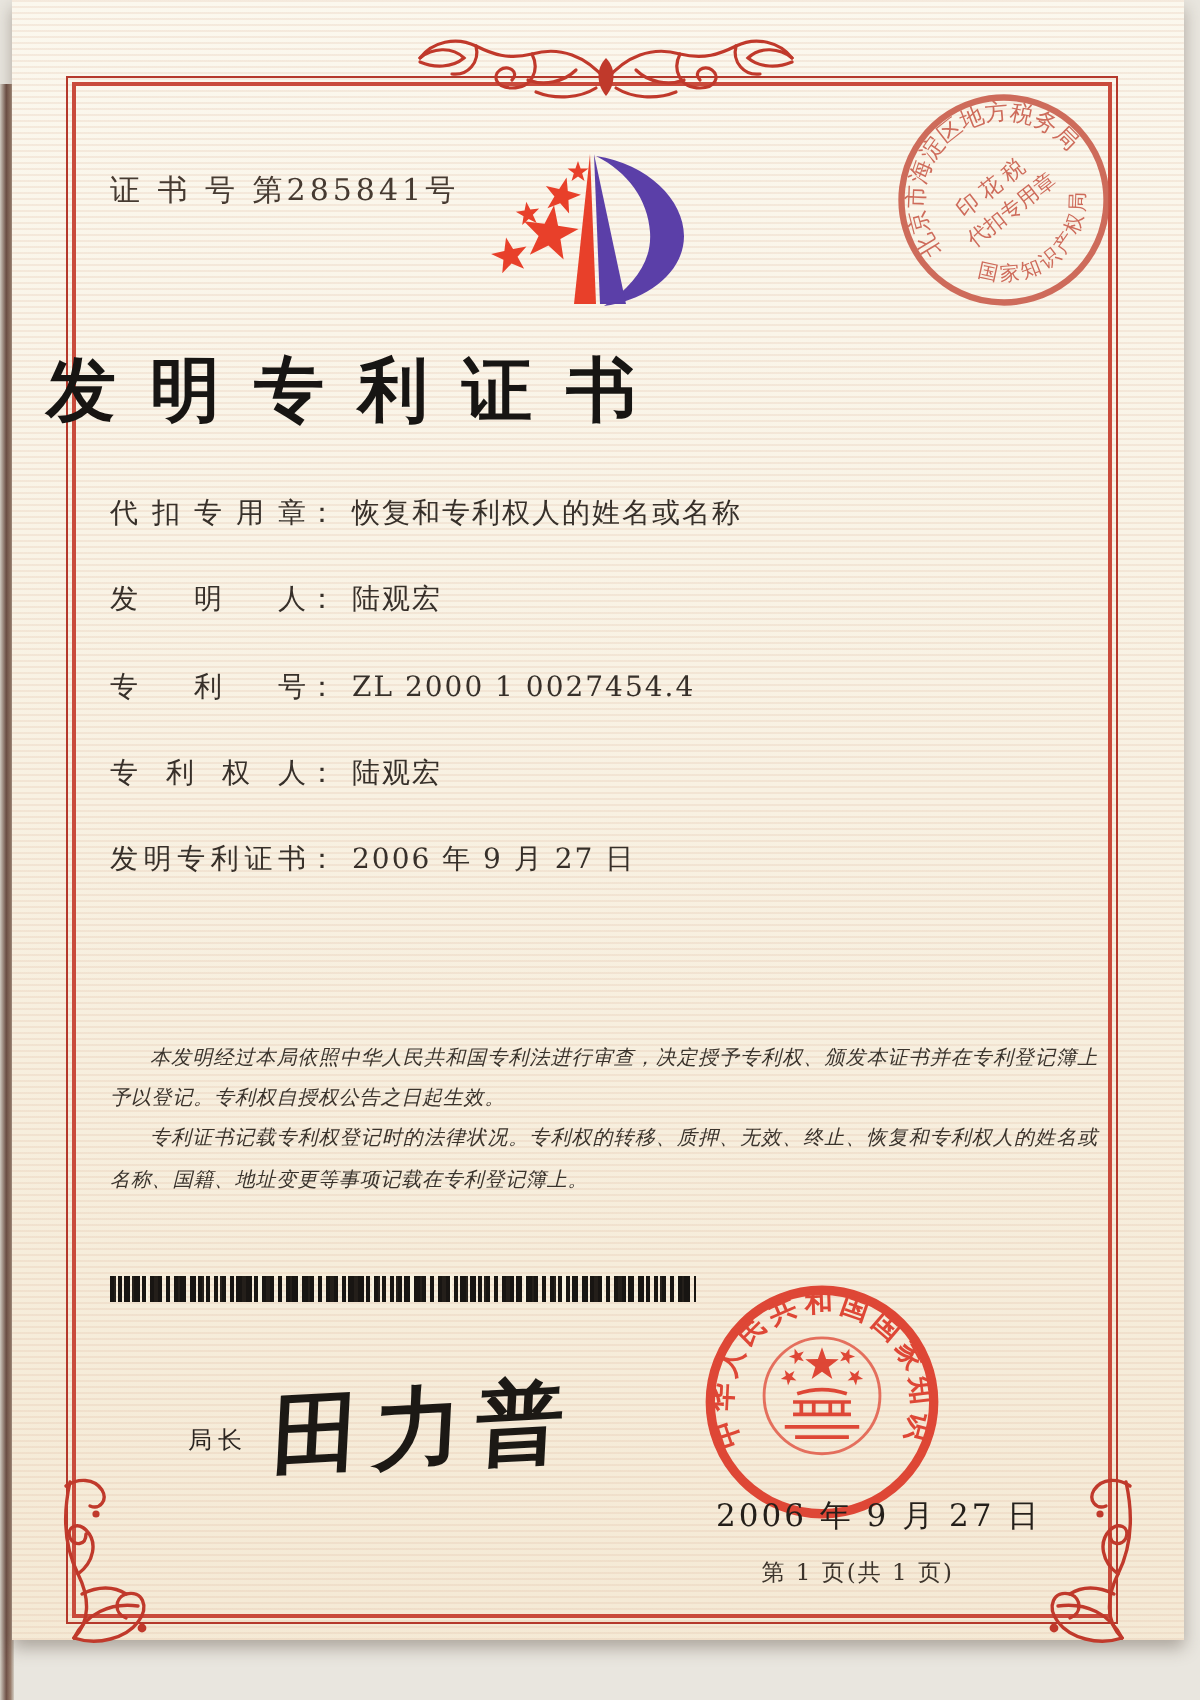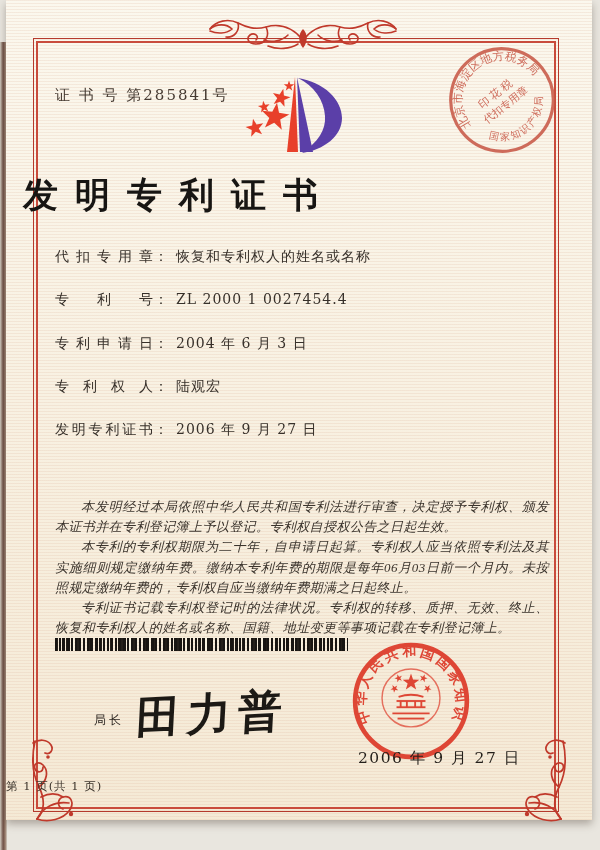--- a/index.html
+++ b/index.html
@@ -50,23 +50,23 @@
   .fields{position:absolute;left:49px;top:248px;width:500px;}
   .field-row{height:43.3px;font-size:14px;color:#37302a;white-space:nowrap;}
   .flabel{
     display:inline-block;width:98px;text-align:justify;text-align-last:justify;
     vertical-align:top;letter-spacing:0;
   }
   .fcolon{display:inline-block;margin-left:1px;}
   .fvalue{margin-left:8px;letter-spacing:1px;}
 
   .body-text{
-    position:absolute;left:49px;top:497px;width:494px;
-    font-size:13px;line-height:20.2px;color:#3a332c;
-    font-style:italic;text-align:justify;letter-spacing:0.4px;font-family:Liberation Serif, serif;
+    position:absolute;left:49px;top:520px;width:494px;
+    font-size:10px;line-height:20.2px;color:#3a332c;
+    font-style:italic;text-align:justify;letter-spacing:0.4px;
   }
   .body-text p{margin:0;text-indent:2em;}
 
   .barcode{
     position:absolute;left:49px;top:638px;width:293px;height:13px;
     background-image:
       repeating-linear-gradient(90deg,#181512 0 2px,transparent 2px 4px),
       repeating-linear-gradient(90deg,#181512 0 1px,transparent 1px 7px),
       repeating-linear-gradient(90deg,#241f1a 0 3px,transparent 3px 11px),
       repeating-linear-gradient(90deg,transparent 0 17px,#f8f2e0 17px 19px);
@@ -77,21 +77,21 @@
     position:absolute;left:130px;top:684px;width:190px;
     font-size:44px;font-weight:bold;color:#1c1915;
     transform:rotate(-3deg) skewX(-6deg);letter-spacing:7px;
     font-family:"DejaVu Serif",serif;
   }
   .seal{position:absolute;left:345px;top:641px;width:120px;height:120px;}
   .seal-date{
     position:absolute;left:352px;top:748px;font-size:15.5px;letter-spacing:1.5px;color:#241f1a;
   }
   .footer{
-    position:absolute;left:0;top:779px;width:471px;text-align:left;
+    position:absolute;left:0;top:779px;width:471px;text-align:right;
     font-size:11.5px;letter-spacing:1px;color:#3c332b;
   }
   svg text{font-family:"DejaVu Serif","Liberation Serif",serif;}
 </style>
 </head>
 <body>
 
 <svg width="0" height="0" style="position:absolute">
   <defs>
     <path id="st" d="M0,-10 L2.35,-3.24 L9.51,-3.09 L3.8,1.24 L5.88,8.09 L0,4 L-5.88,8.09 L-3.8,1.24 L-9.51,-3.09 L-2.35,-3.24 Z"></path>
@@ -177,36 +177,35 @@
     </g>
   </svg>
 
   <div class="title">发明专利证书</div>
 
   <div class="fields">
     <div class="field-row">
       <span class="flabel">代扣专用章</span><span class="fcolon">：</span><span class="fvalue">恢复和专利权人的姓名或名称</span>
     </div>
     <div class="field-row">
+      <span class="flabel">发明人</span><span class="fcolon">：</span><span class="fvalue">陆观宏</span>
+    </div>
+    <div class="field-row">
       <span class="flabel">专利号</span><span class="fcolon">：</span><span class="fvalue">ZL 2000 1 0027454.4</span>
-    </div>
-    <div class="field-row">
-      <span class="flabel">专利申请日</span><span class="fcolon">：</span><span class="fvalue">2004 年 6 月 3 日</span>
     </div>
     <div class="field-row">
       <span class="flabel">专利权人</span><span class="fcolon">：</span><span class="fvalue">陆观宏</span>
     </div>
     <div class="field-row">
       <span class="flabel">发明专利证书</span><span class="fcolon">：</span><span class="fvalue">2006 年 9 月 27 日</span>
     </div>
   </div>
 
   <div class="body-text">
     <p>本发明经过本局依照中华人民共和国专利法进行审查，决定授予专利权、颁发本证书并在专利登记簿上予以登记。专利权自授权公告之日起生效。</p>
-    <p>本专利的专利权期限为二十年，自申请日起算。专利权人应当依照专利法及其实施细则规定缴纳年费。缴纳本专利年费的期限是每年06月03日前一个月内。未按照规定缴纳年费的，专利权自应当缴纳年费期满之日起终止。</p>
     <p>专利证书记载专利权登记时的法律状况。专利权的转移、质押、无效、终止、恢复和专利权人的姓名或名称、国籍、地址变更等事项记载在专利登记簿上。</p>
   </div>
 
   <div class="barcode"></div>
 
   <div class="director">局长</div>
   <div class="signature">田力普</div>
 
   <svg class="seal" viewBox="0 0 116 116">
     <g opacity="0.93">

